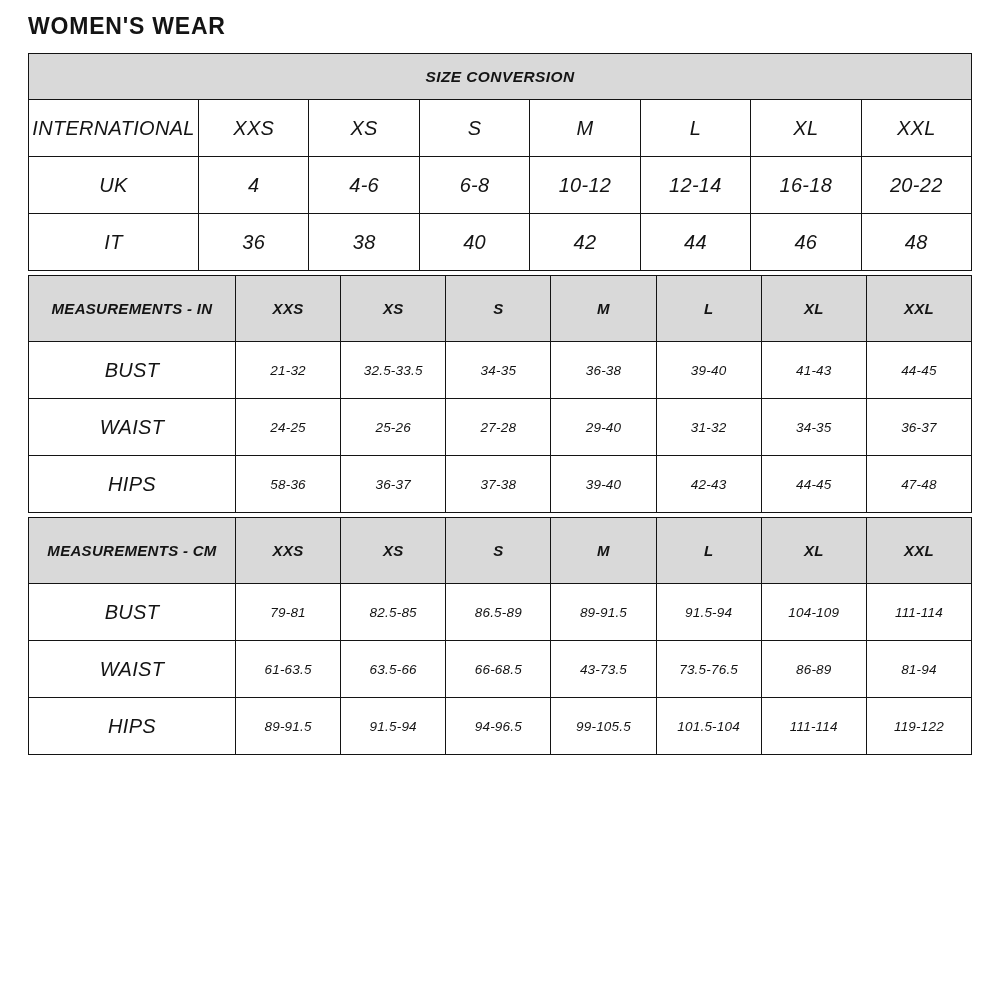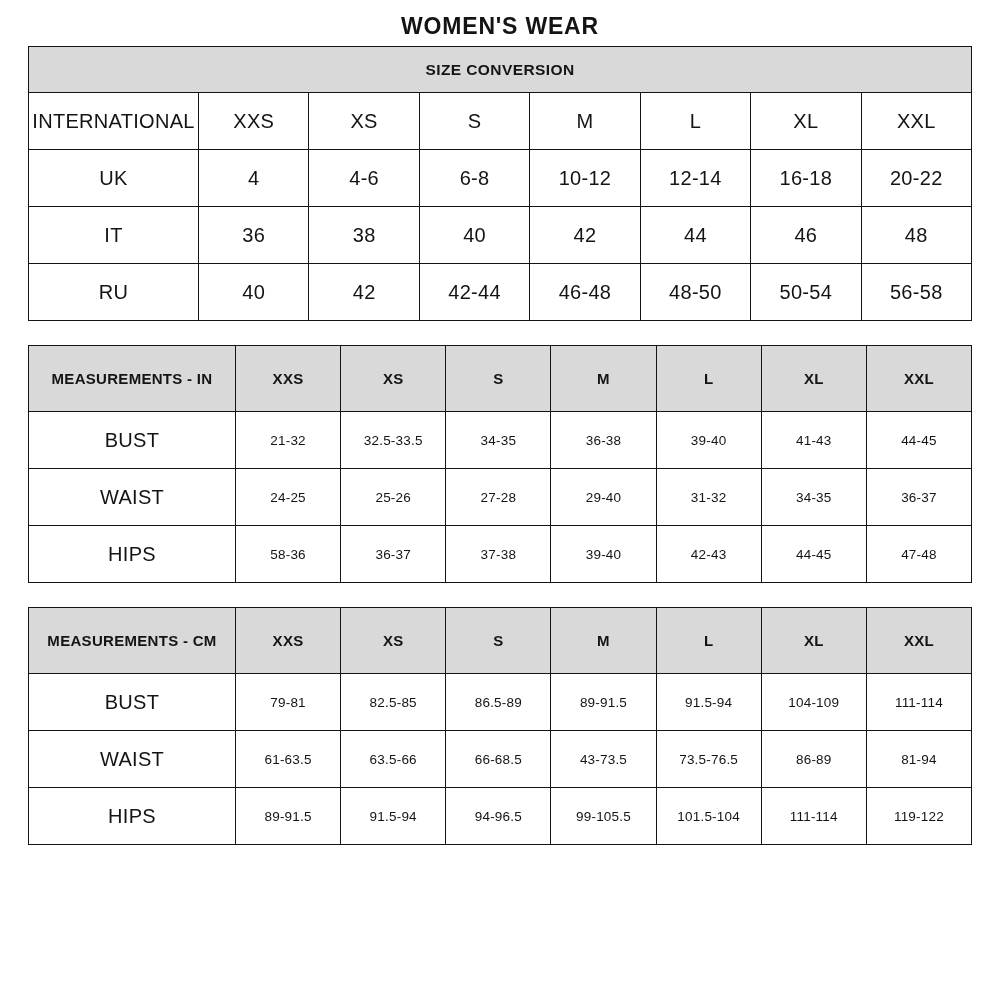--- a/index.html
+++ b/index.html
@@ -5,31 +5,32 @@
   * { margin:0; padding:0; box-sizing:border-box; }
   html, body { background:#ffffff; }
   body {
     width:1000px;
     height:1000px;
     font-family:"Liberation Sans", sans-serif;
     color:#141414;
   }
   .page { width:944px; margin:0 auto; padding-top:13px; }
   .page-title {
-    text-align:center;
+    text-align:left;
     font-size:23px;
     font-weight:700;
     letter-spacing:0.8px;
-    margin-bottom:6px;
+    margin-bottom:13px;
   }
   table {
     width:944px;
     border-collapse:collapse;
     table-layout:fixed;
-    margin-bottom:24px;
+    margin-bottom:4px;
+    font-style:italic;
   }
   td, th {
     border:1.5px solid #141414;
     text-align:center;
     vertical-align:middle;
     overflow:hidden;
     white-space:nowrap;
   }
   .banner {
     background:#d9d9d9;
@@ -93,30 +94,20 @@
     </tr>
     <tr>
       <td>IT</td>
       <td>36</td>
       <td>38</td>
       <td>40</td>
       <td>42</td>
       <td>44</td>
       <td>46</td>
       <td>48</td>
-    </tr>
-    <tr>
-      <td>RU</td>
-      <td>40</td>
-      <td>42</td>
-      <td>42-44</td>
-      <td>46-48</td>
-      <td>48-50</td>
-      <td>50-54</td>
-      <td>56-58</td>
     </tr>
   </tbody>
     </table>
 
   <table class="tbl23">
     <colgroup>
       <col style="width:207px">
       <col>
         <col>
         <col>

